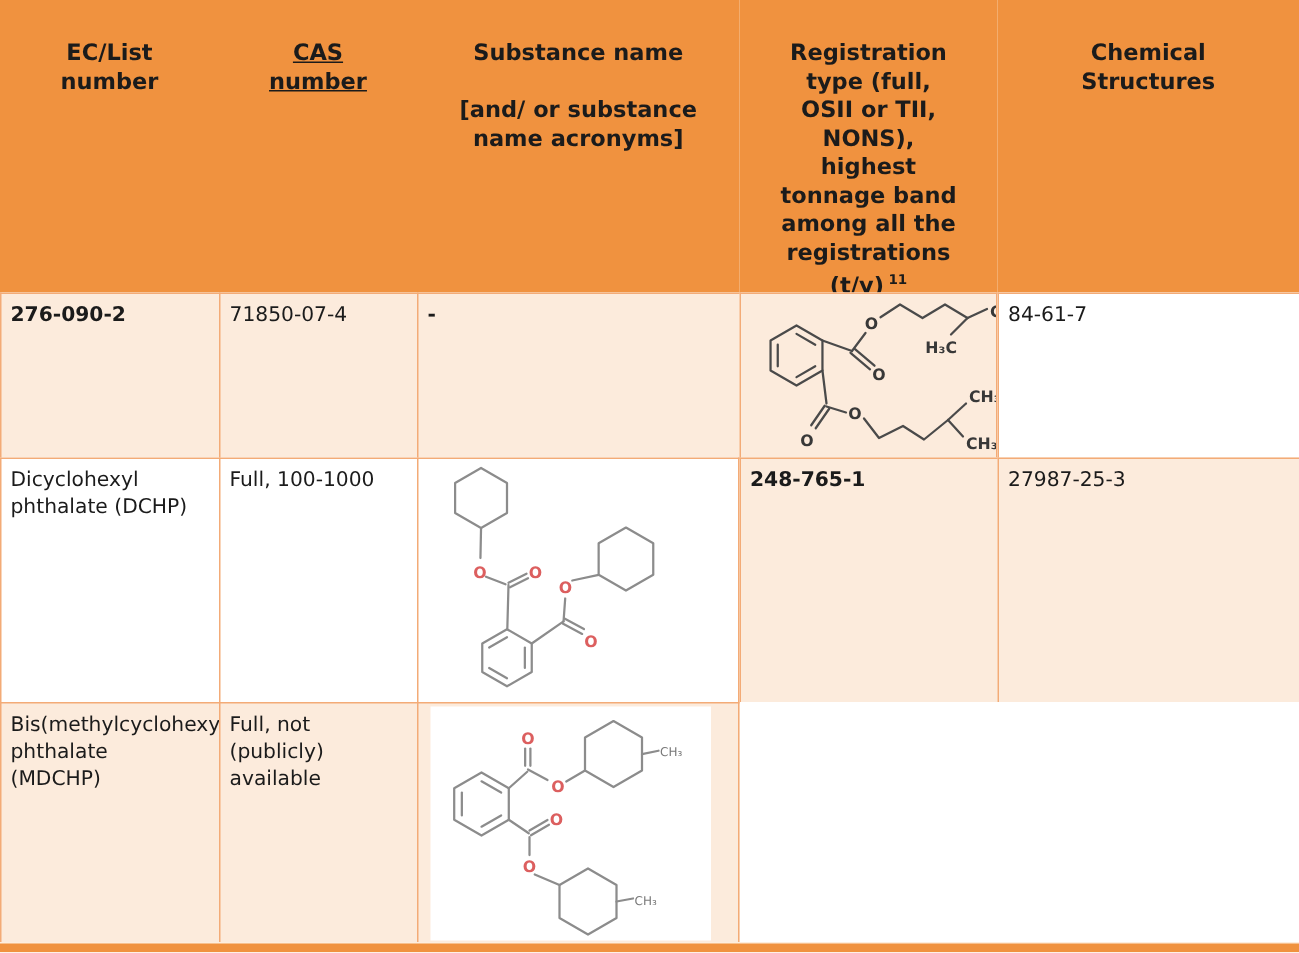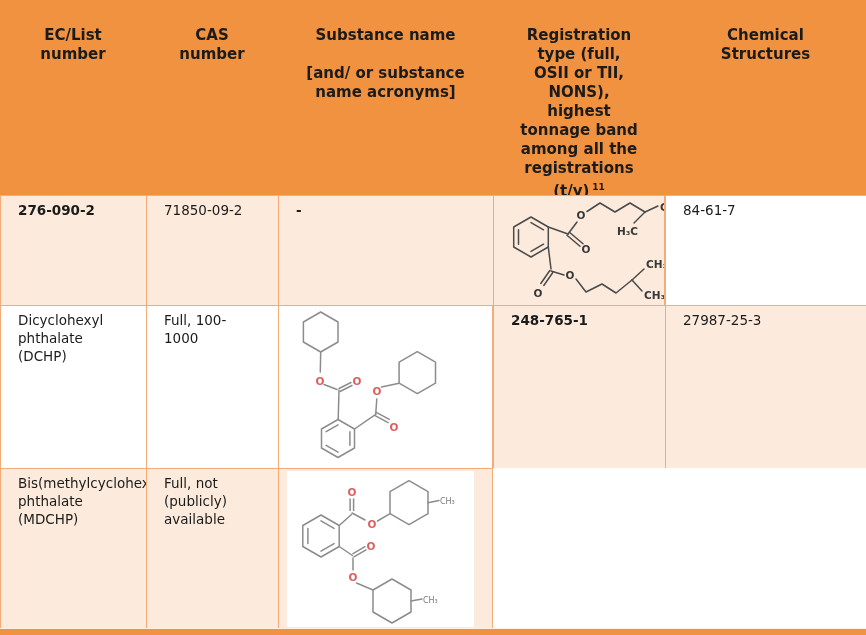--- a/index.html
+++ b/index.html
@@ -15,31 +15,31 @@
     width:696px;
   }
   .cell{box-sizing:border-box;overflow:hidden;}
   .th{
     background:#f0923f;
     font-weight:700;font-size:15px;line-height:19px;text-align:center;
     padding-top:26px;
   }
   .th .hlabel{display:block;margin:0 auto;}
   .th-c1 .hlabel{width:98px;}
-  .th-c2 .hlabel{width:84px;}
+  .th-c2 .hlabel{width:84px;text-decoration:underline;}
   .th-c3 .hlabel{width:159px;}
   .th-c4{}
   .th-c4 .hlabel{width:120px;}
   .th-c5 .hlabel{width:141px;}
   .th .sublabel{display:block;margin:19px auto 16px;width:159px;}
   sup.fn{font-size:9px;vertical-align:super;margin-left:3px;}
   .td{
     border-left:1.5px solid #f3ab77;border-top:1.5px solid #f3ab77;
     font-size:13.5px;line-height:18px;
-    padding:5px 0 0 17px;
+    padding:5px 0 0 6px;
   }
   .td.lastcol{border-right:1.5px solid #f3ab77;}
   .peach{background:#fcebdc;}
   .white{background:#ffffff;}
   .ec{font-weight:700;}
   .subst{padding-right:15px;}
   .reg{padding-right:18px;}
   .reg-dash{font-weight:700;}
   .structcell{padding:0;}
   .structure{display:block;}
@@ -75,21 +75,21 @@
       <span class="sublabel">[and/ or substance name acronyms]</span>
     </div>
     <div class="cell th th-c4">
       <span class="hlabel"><span>Registration type (full, OSII or TII, NONS), highest tonnage band among all the registrations (t/y)</span><sup class="fn">11</sup></span>
     </div>
     <div class="cell th th-c5">
       <span class="hlabel">Chemical Structures</span>
     </div>
 
     <div class="cell td peach ec">276-090-2</div>
-    <div class="cell td peach">71850-09-2</div>
+    <div class="cell td peach">71850-07-4</div>
     <div class="cell td peach reg reg-dash">-</div>
     <div class="cell td peach lastcol structcell">
       <svg class="structure" width="201" height="108" viewBox="0 0 201 108">
         <g class="bonds dark">
           <polygon points="37,21 54.3,31 54.3,51 37,61 19.7,51 19.7,31"></polygon>
           <line x1="37" y1="26.6" x2="49.5" y2="33.8"></line>
           <line x1="49.5" y1="48.2" x2="37" y2="55.4"></line>
           <line x1="24.5" y1="33.8" x2="24.5" y2="48.2"></line>
           <line x1="54.3" y1="31" x2="74" y2="38"></line>
           <line x1="73" y1="39.2" x2="86" y2="50.2"></line>

